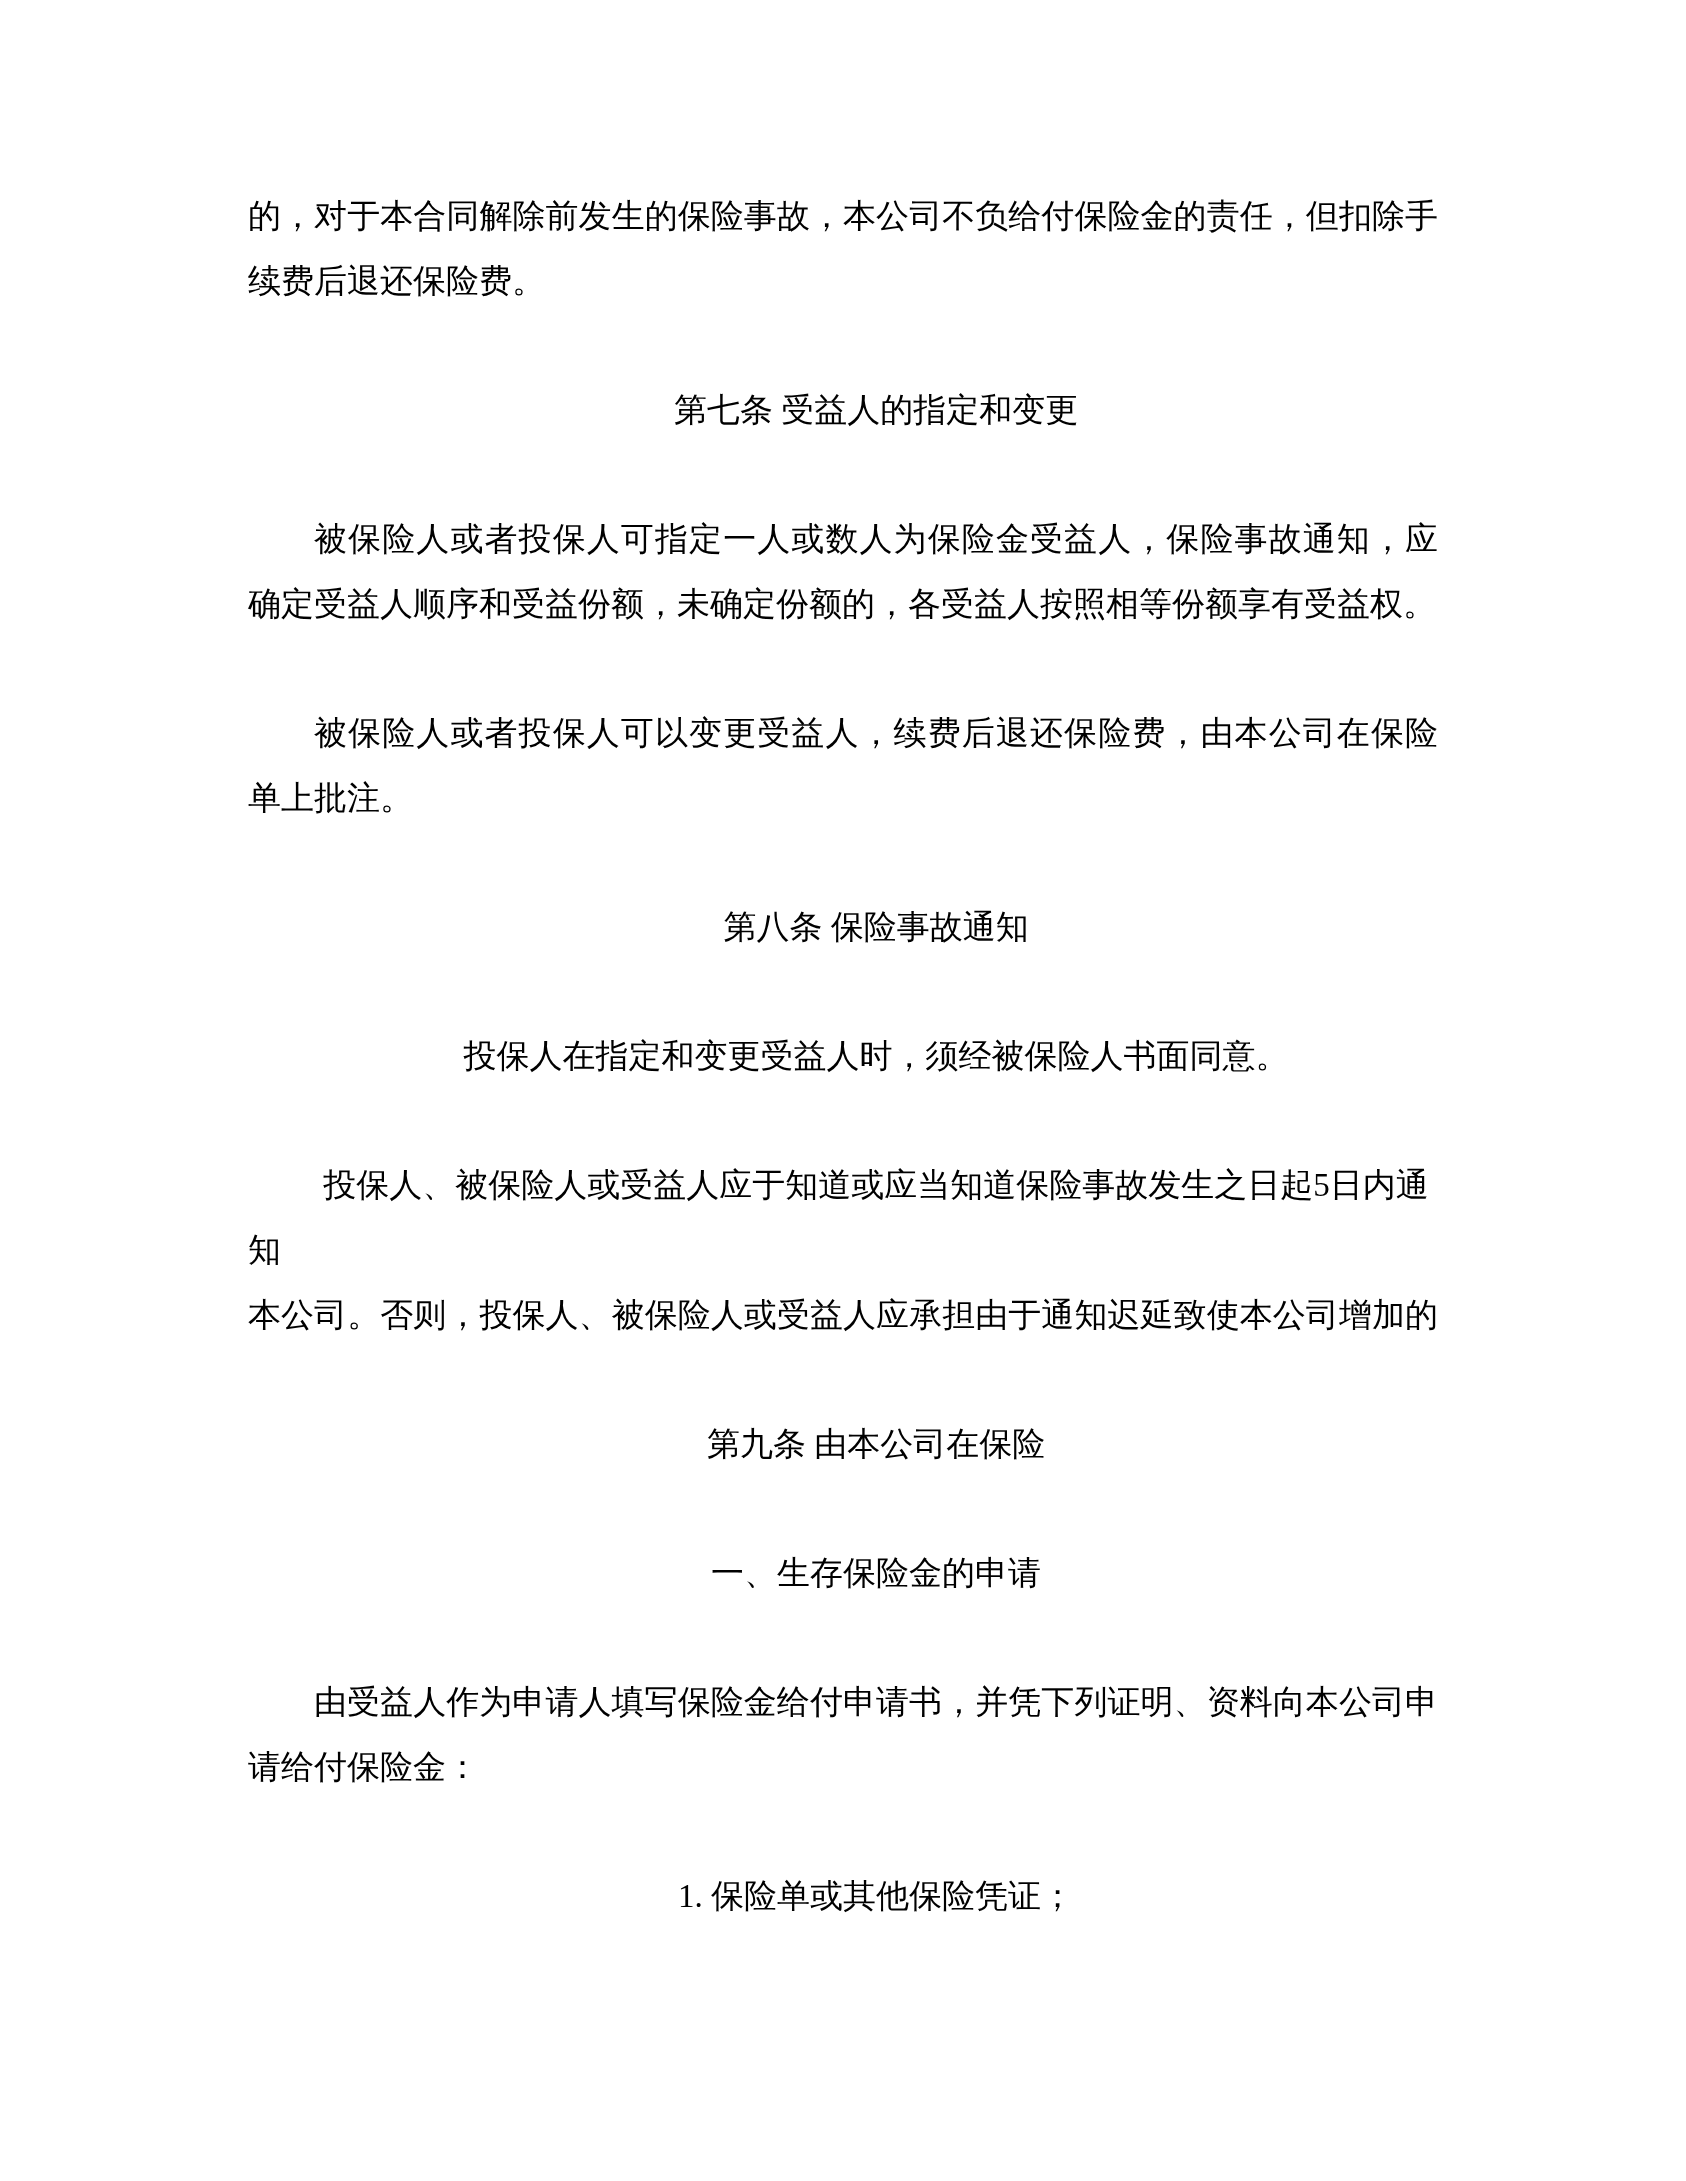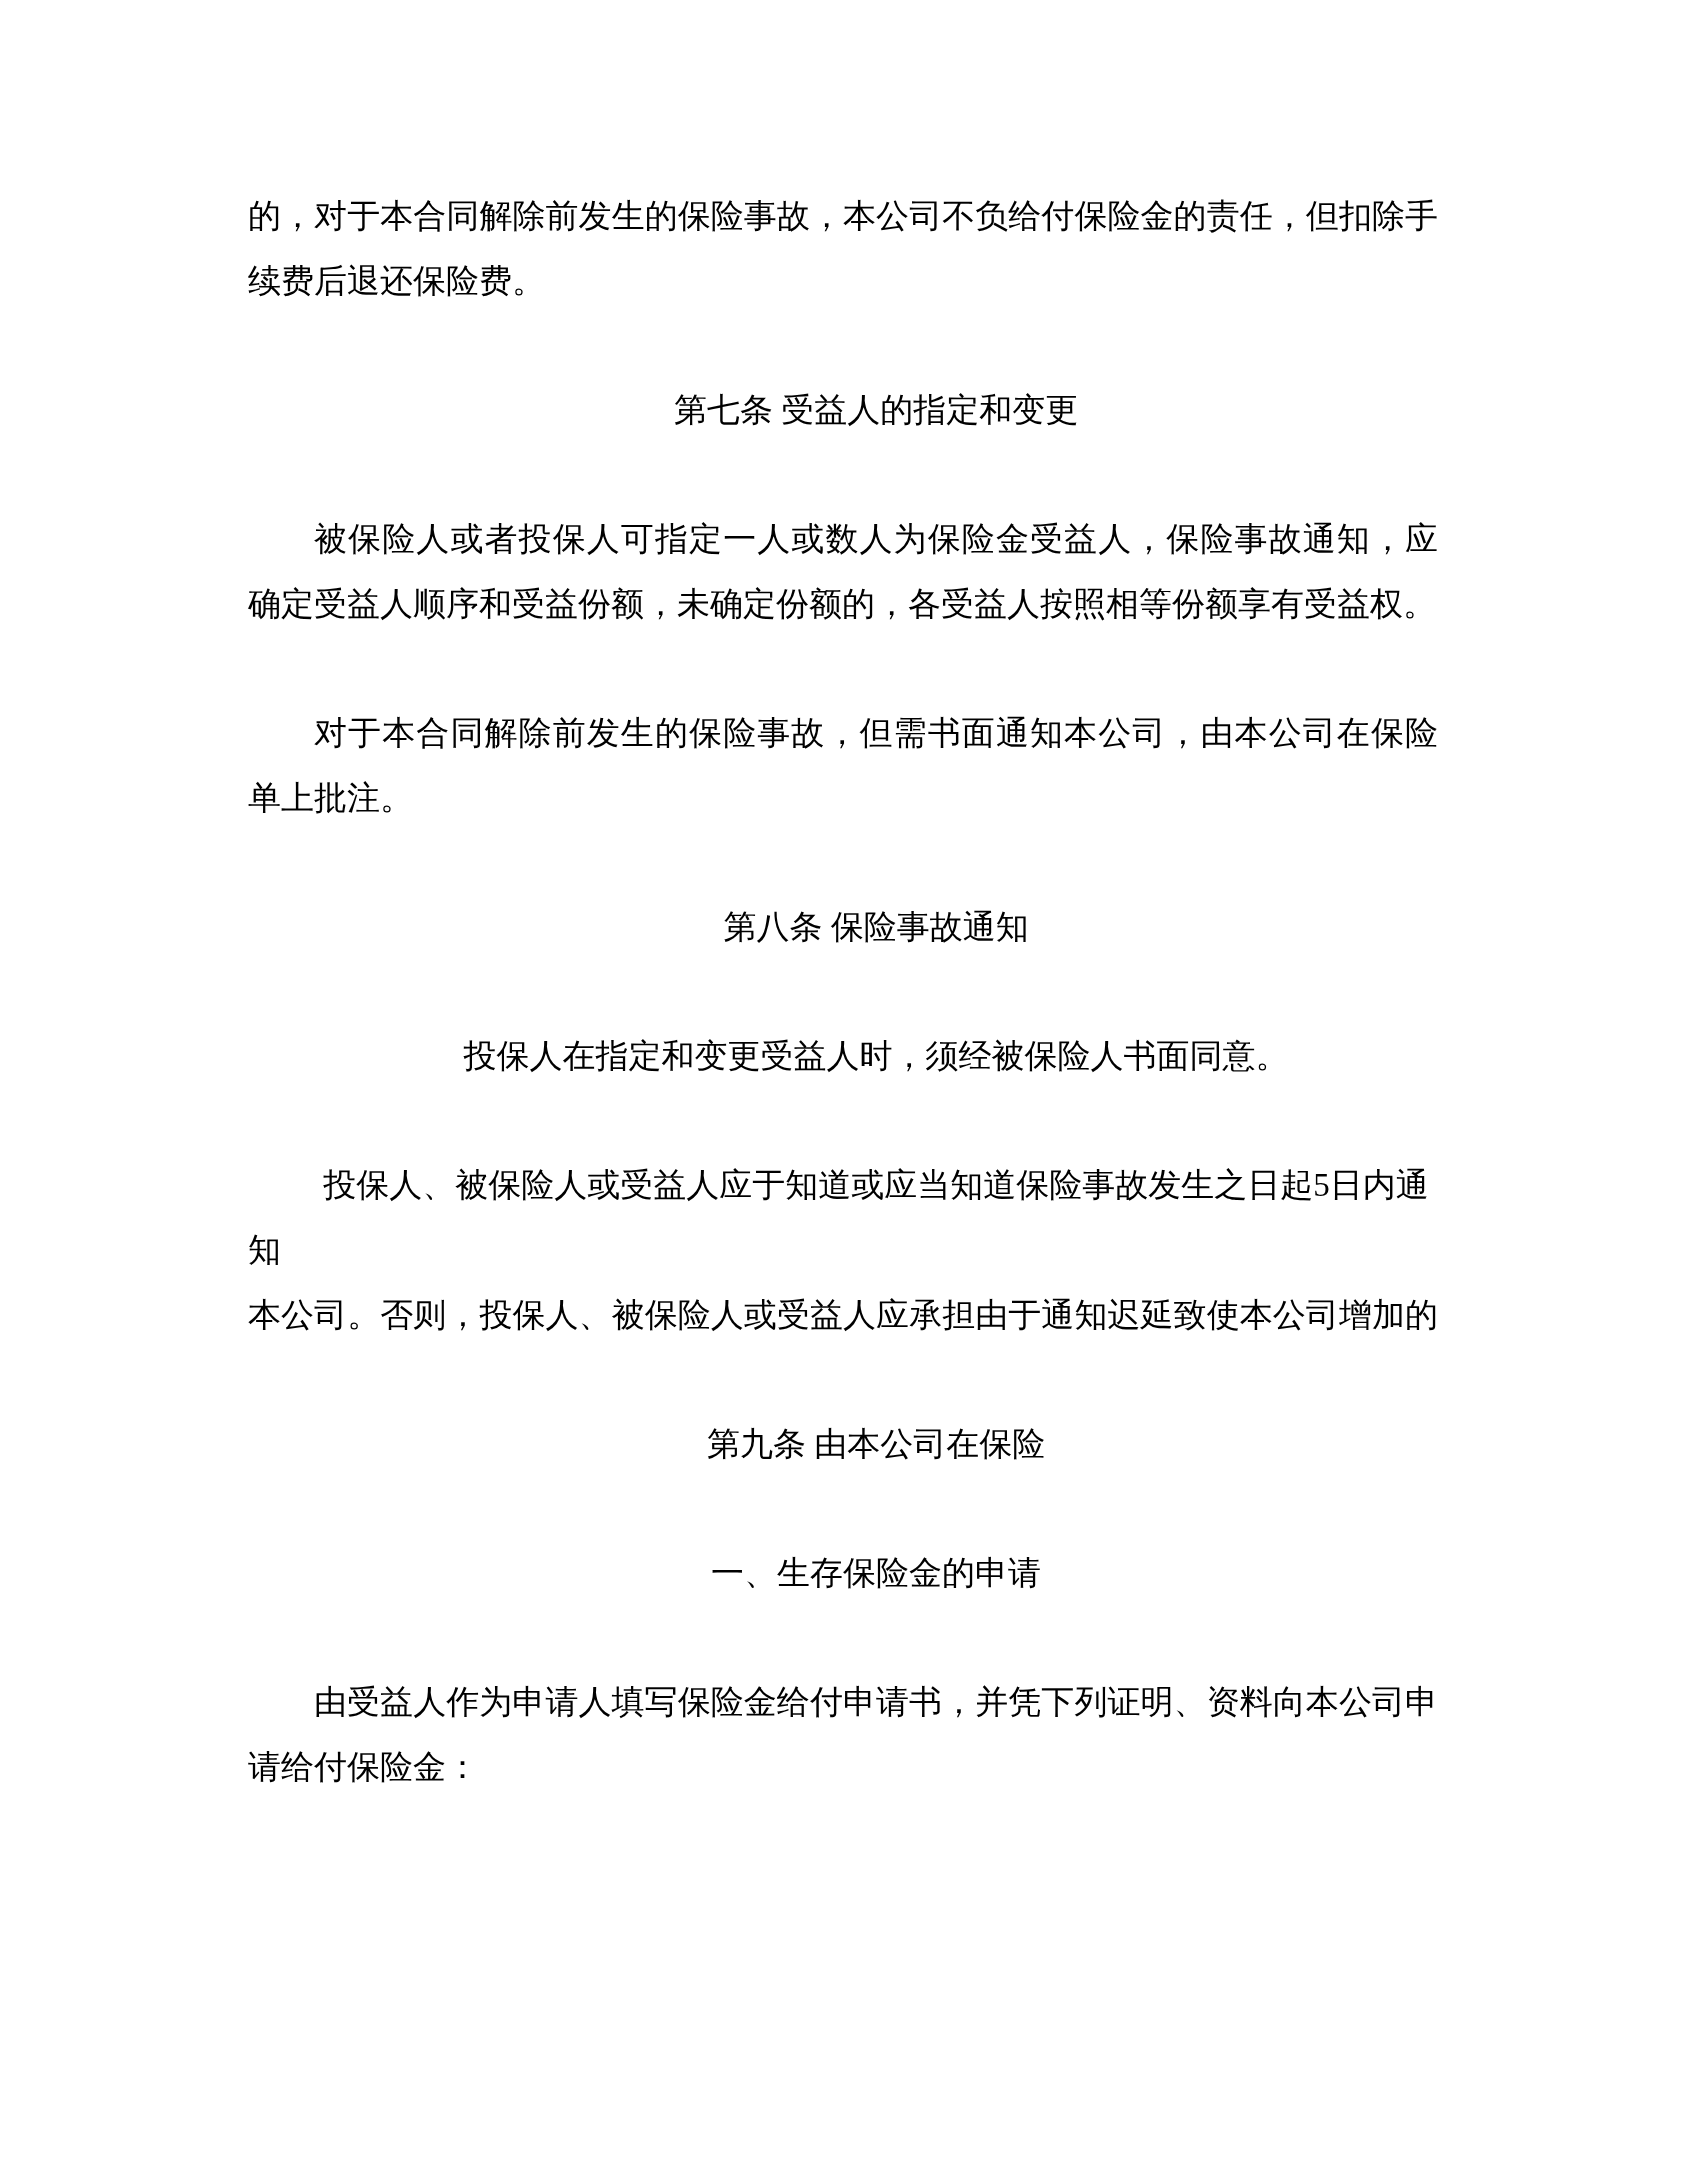--- a/index.html
+++ b/index.html
@@ -49,21 +49,21 @@
         <span class="line">续费后退还保险费。</span>
       </p>
       <p class="indent heading">
         <span class="line">第七条 受益人的指定和变更</span>
       </p>
       <p class="indent body">
         <span class="line fill">被保险人或者投保人可指定一人或数人为保险金受益人，保险事故通知，应</span>
         <span class="line">确定受益人顺序和受益份额，未确定份额的，各受益人按照相等份额享有受益权。</span>
       </p>
       <p class="indent body">
-        <span class="line fill">对于本合同解除前发生的保险事故，但需书面通知本公司，由本公司在保险</span>
+        <span class="line fill">被保险人或者投保人可以变更受益人，续费后退还保险费，由本公司在保险</span>
         <span class="line">单上批注。</span>
       </p>
       <p class="indent heading">
         <span class="line">第八条 保险事故通知</span>
       </p>
       <p class="indent body">
         <span class="line">投保人在指定和变更受益人时，须经被保险人书面同意。</span>
       </p>
       <p class="indent body">
         <span class="line fill">投保人、被保险人或受益人应于知道或应当知道保险事故发生之日起5日内通知</span>
@@ -72,15 +72,18 @@
       <p class="indent heading">
         <span class="line">第九条 由本公司在保险</span>
       </p>
       <p class="indent subheading">
         <span class="line">一、生存保险金的申请</span>
       </p>
       <p class="indent body">
         <span class="line fill">由受益人作为申请人填写保险金给付申请书，并凭下列证明、资料向本公司申</span>
         <span class="line">请给付保险金：</span>
       </p>
+      <p class="indent list-item">
+        <span class="line">1. 保险单或其他保险凭证；</span>
+      </p>
     </div>
 </div>
 
 
 </body></html>

